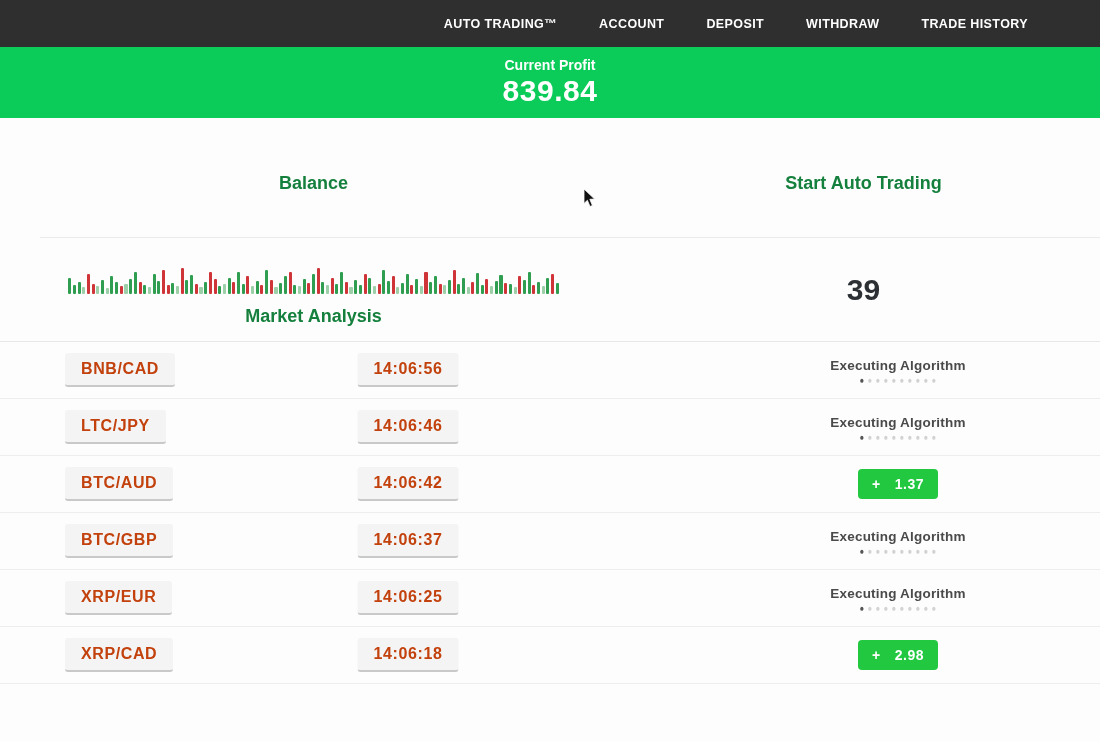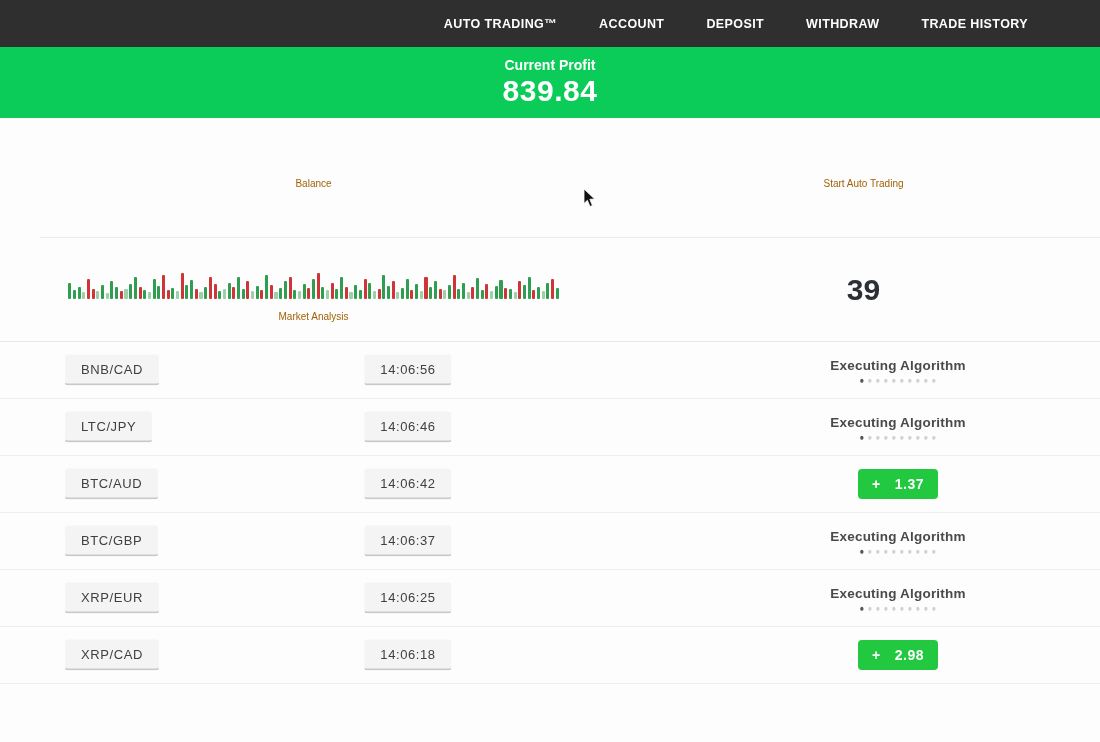--- a/index.html
+++ b/index.html
@@ -46,21 +46,21 @@
   .stats-row {
     display: grid;
     grid-template-columns: 57% 43%;
     align-items: center;
   }
   .stats-row-1 { height: 119px; }
   .stats-row-2 { height: 103px; }
   .stat-cell { text-align: center; }
 
   .balance-value { font-size: 36px; font-weight: 800; color: #2c3034; letter-spacing: 0.5px; }
-  .stat-label { font-size: 10px; color: #a16207; margin-top: 12px; }
+  .stat-label { font-size: 18px; color: #15803d; margin-top: 12px; font-weight: bold; }
 
   .toggle-line { display: flex; align-items: center; justify-content: center; gap: 16px; }
   .switch {
     width: 56px; height: 31px; border-radius: 16px;
     background: #4babe8; position: relative; cursor: pointer;
     box-shadow: inset 0 0 0 1px rgba(0,0,0,0.04);
   }
   .switch-knob {
     position: absolute; top: 2px; right: 2px;
     width: 27px; height: 27px; border-radius: 50%;
@@ -86,23 +86,23 @@
     height: 57px;
     border-bottom: 1px solid #ededed;
   }
   .trades-list { border-top: 1px solid #e7e7e7; }
 
   .chip {
     background: #f4f4f4;
     border-bottom: 2px solid #c9c9c9;
     border-radius: 3px;
     padding: 7px 16px;
-    font-size: 13px;
-    font-weight: normal;
-    color: #404040;
+    font-size: 16px;
+    font-weight: bold;
+    color: #c2410c;
     letter-spacing: 0.6px;
     white-space: nowrap;
   }
   .pair-chip { position: absolute; left: 65px; top: 50%; transform: translateY(-50%); min-width: 72px; text-align: center; }
   .time-chip { position: absolute; left: 408px; top: 50%; transform: translate(-50%, -50%); }
 
   .status-cell {
     position: absolute; left: 898px; top: 50%;
     transform: translate(-50%, -50%);
     text-align: center;

